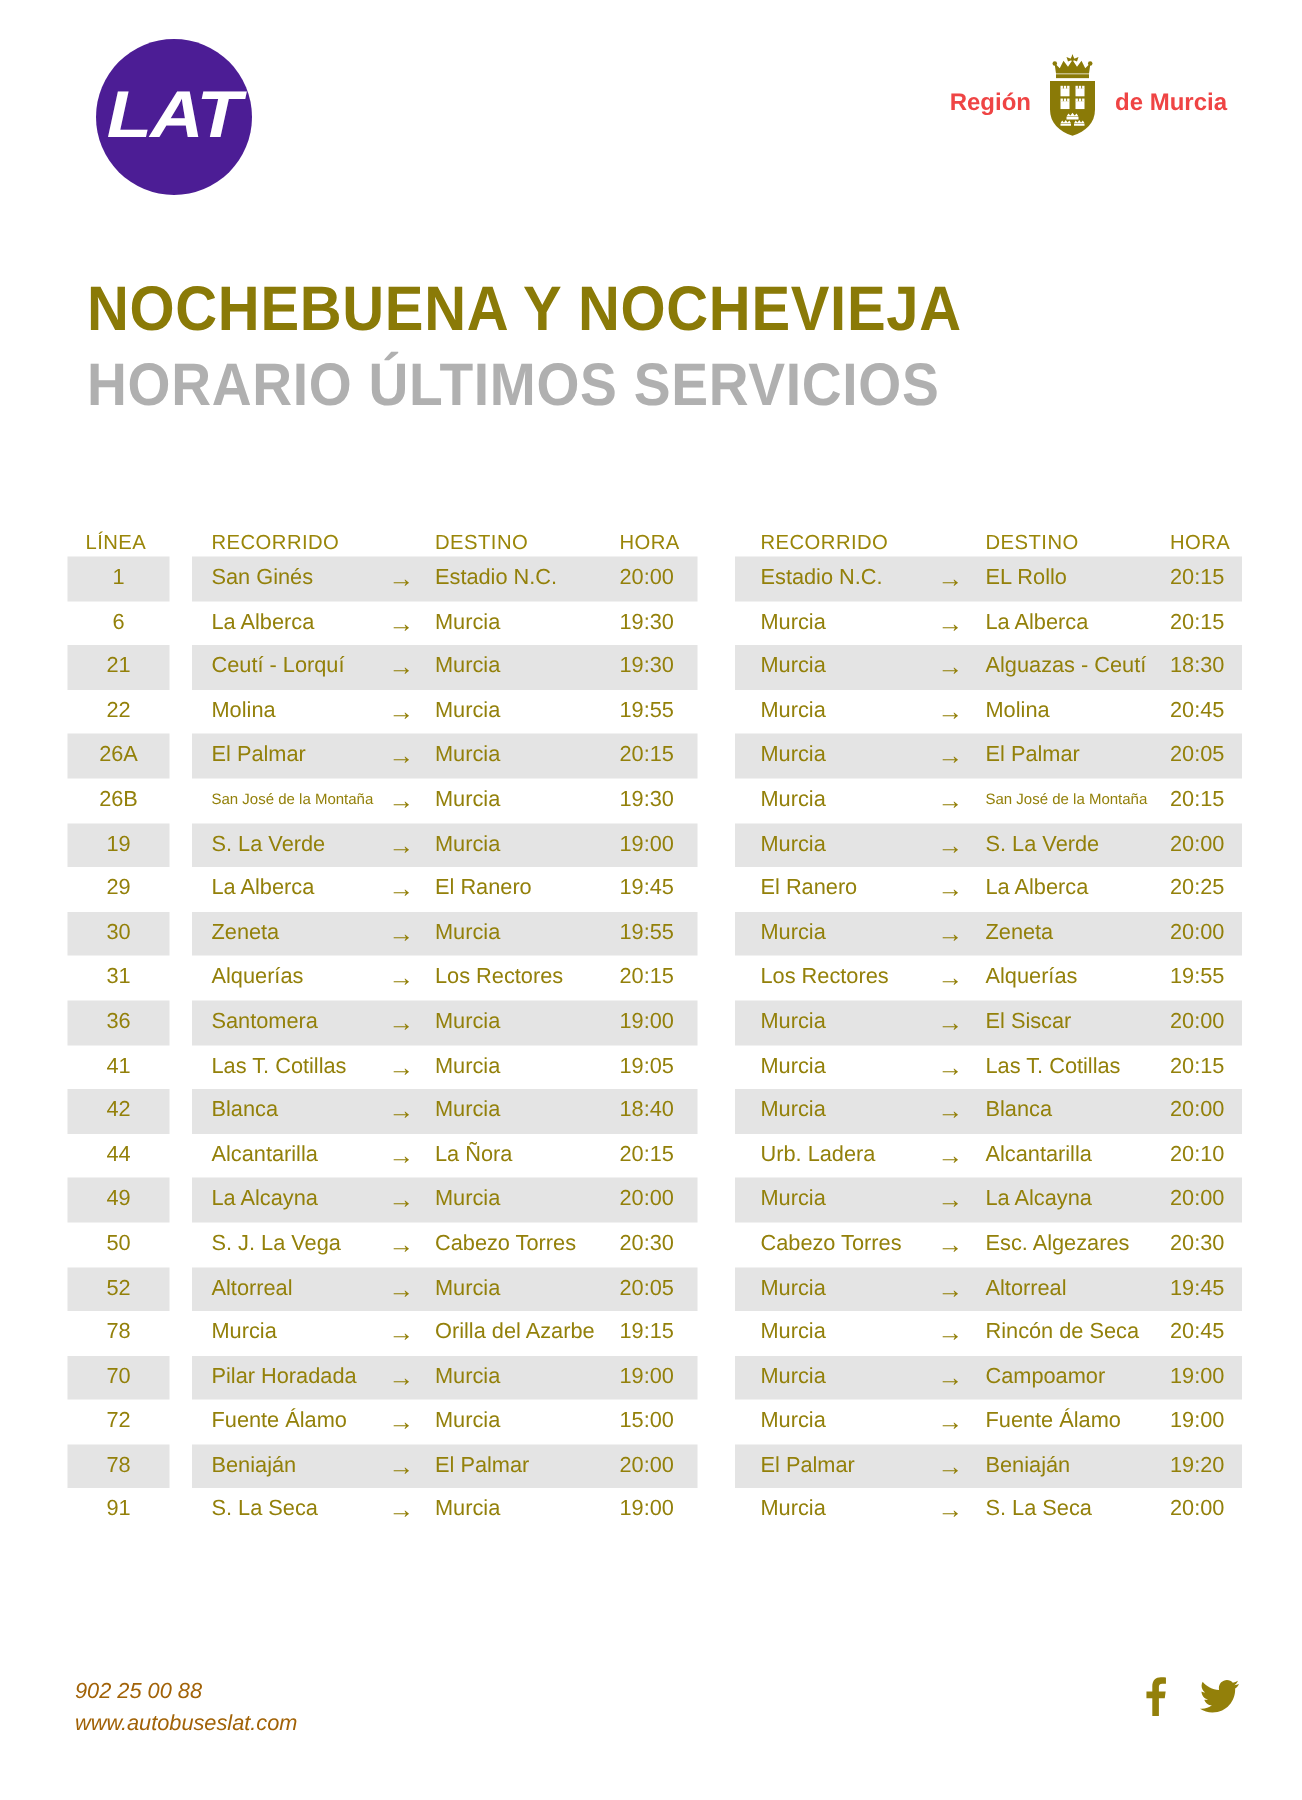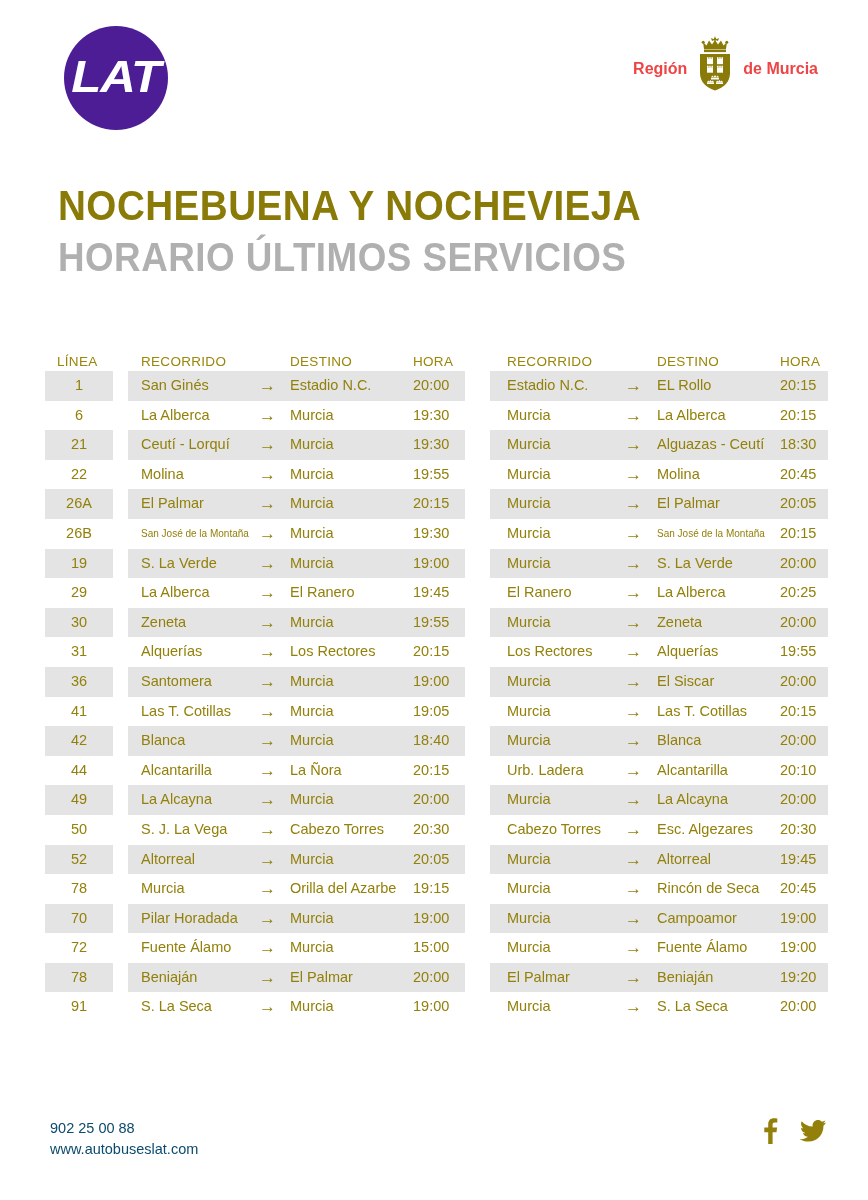--- a/index.html
+++ b/index.html
@@ -196,24 +196,25 @@
     position: absolute;
     left: 0;
     bottom: 0;
     width: 868px;
     height: 100px;
   }
   .footer-contact {
     position: absolute;
     left: 50px;
     top: 18px;
-    color: #0c4a6e;
+    color: #a16207;
     font-family: "Liberation Sans", sans-serif;
     font-size: 14.5px;
     line-height: 21px;
+    font-style: italic;
   }
   .footer-social {
     position: absolute;
     right: 42px;
     top: 18px;
     display: flex;
     align-items: center;
     gap: 22px;
   }
   .social-icon { display: block; }

